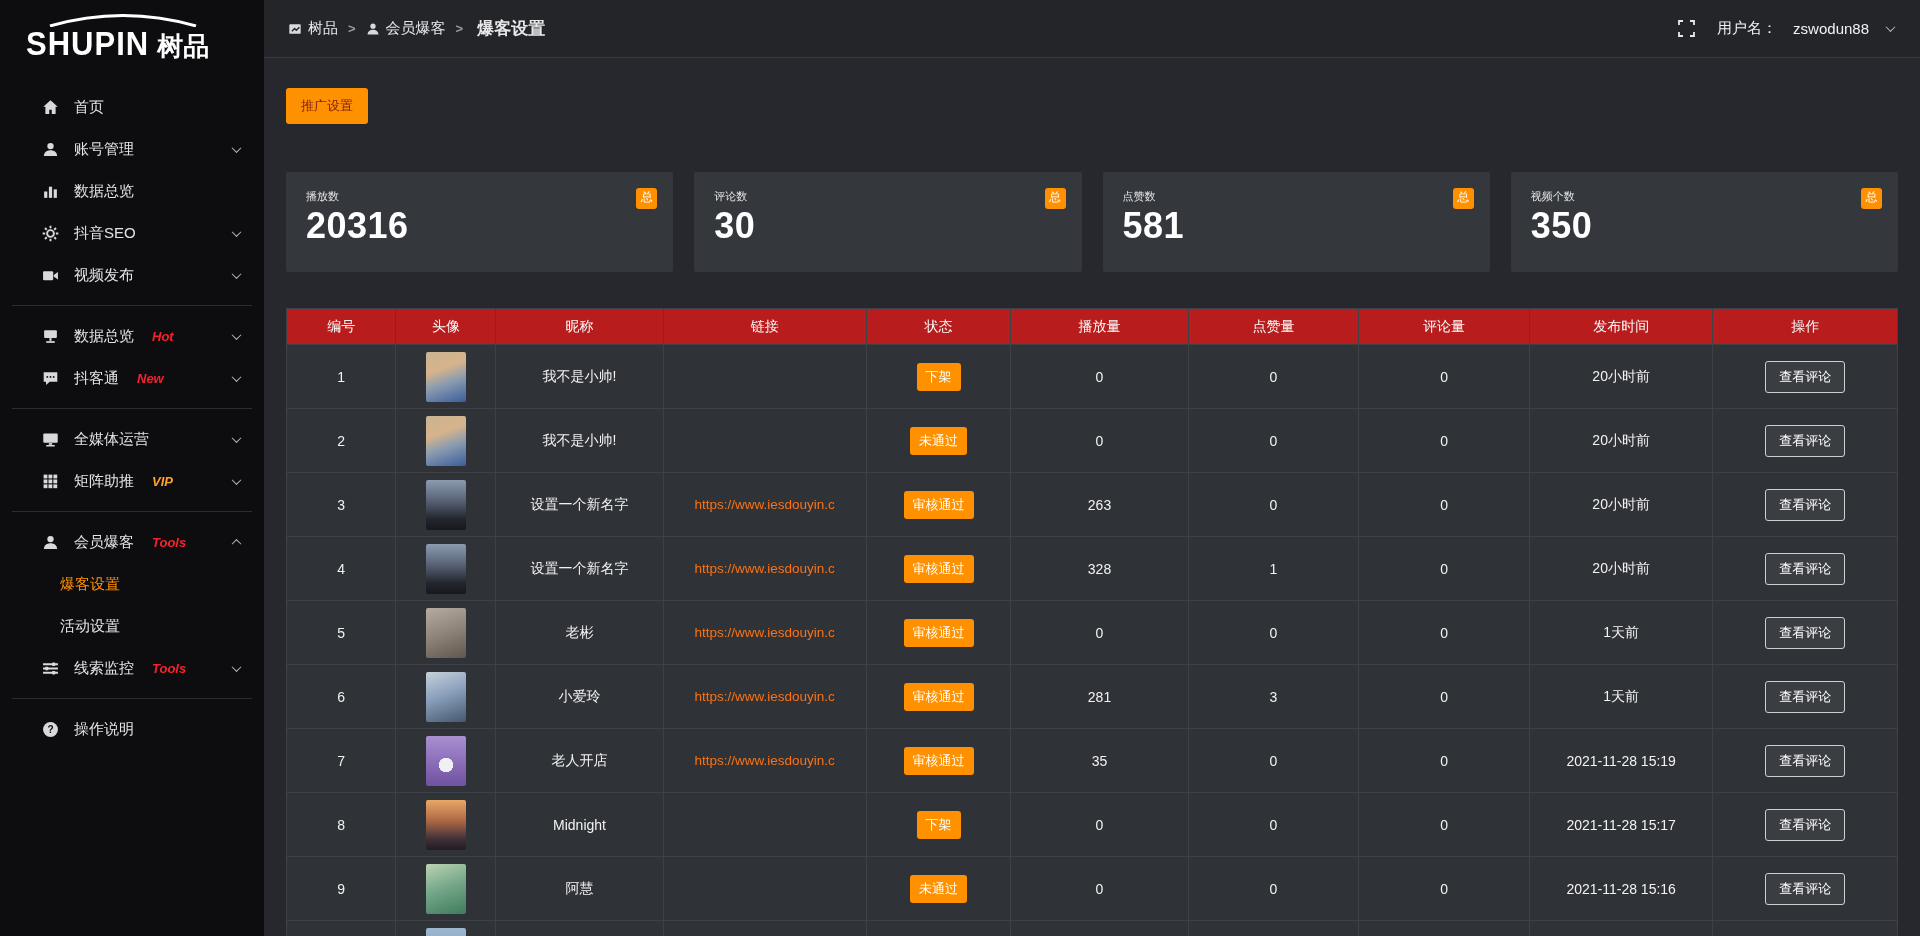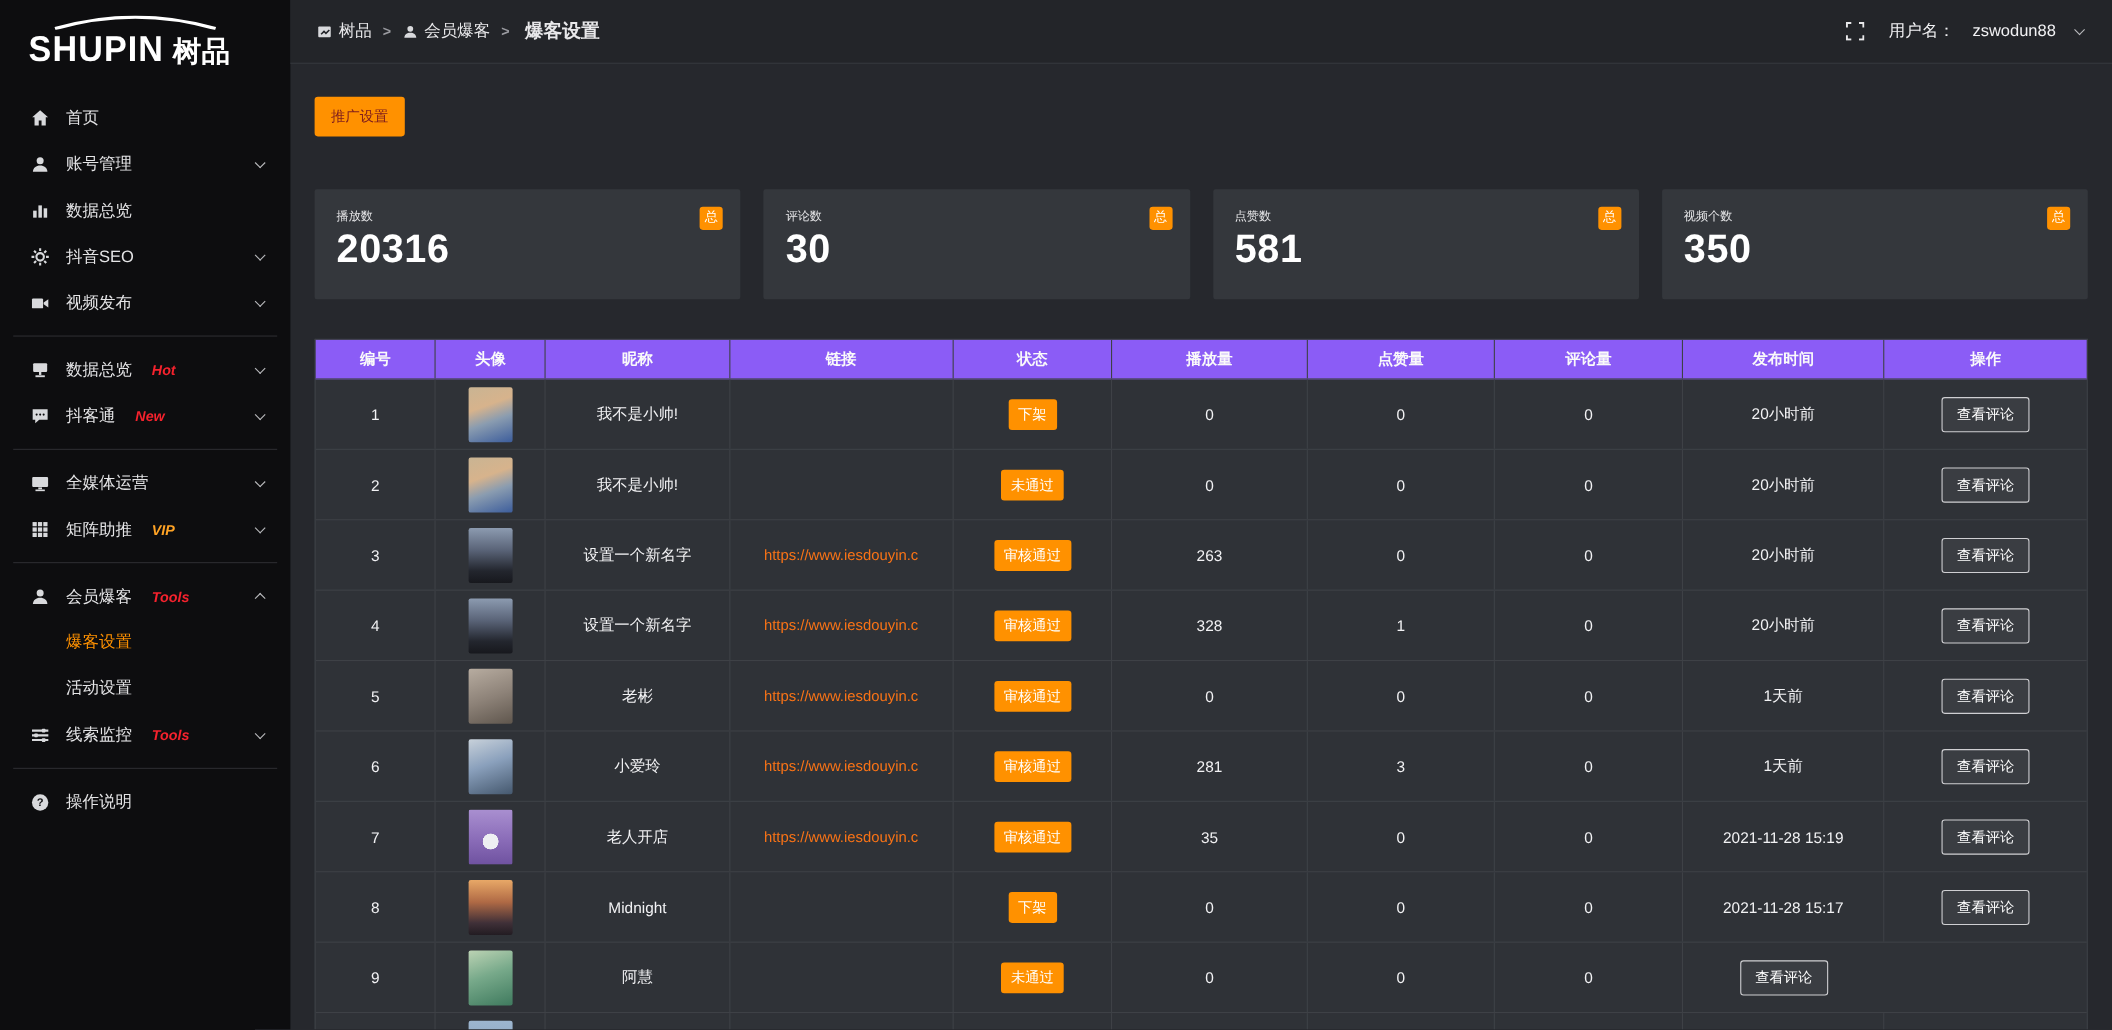--- a/index.html
+++ b/index.html
@@ -8,21 +8,21 @@
   body { display:flex; }
 
   
   .sidebar { width:264px; height:936px; background:#0d0d0f; flex:0 0 264px; overflow:hidden; }
   .logo { padding:14px 0 6px 26px; }
   .logo svg { display:block; margin-left:12px; }
   .logo-line { display:flex; align-items:baseline; gap:8px; }
   .logo-en { font-size:31px; font-weight:800; letter-spacing:1px; transform:scaleY(1.05); }
   .logo-cn { font-size:26px; font-weight:700; }
   .menu { padding-top:16px; }
-  .side-item { height:42px; display:flex; align-items:center; padding:0 24px 0 28px; cursor:pointer; color:#e4e4e6; font-size:15px; position:relative; }
+  .side-item { height:42px; display:flex; align-items:center; padding:0 24px 0 42px; cursor:pointer; color:#e4e4e6; font-size:15px; position:relative; }
   .side-icon { width:17px; height:17px; margin-right:15px; display:inline-flex; align-items:center; justify-content:center; }
   .side-icon svg { display:block; }
   .side-label { flex:0 0 auto; }
   .side-badge { font-size:13px; font-weight:700; font-style:italic; margin-left:18px; }
   .chev { width:7px; height:7px; border-right:1.6px solid #b9babd; border-bottom:1.6px solid #b9babd; margin-left:auto; }
   .chev-down { transform:rotate(45deg) translate(-1px,-1px); }
   .chev-up { transform:rotate(-135deg) translate(-1px,-1px); }
   .side-sub { height:42px; line-height:42px; padding-left:60px; font-size:15px; color:#e4e4e6; cursor:pointer; }
   .side-sub.active { color:#ff9100; }
   .side-div { height:1px; background:#2c2c30; margin:9px 12px 9px 12px; }
@@ -46,21 +46,21 @@
   
   .stats-row { display:flex; gap:21px; margin-top:48px; }
   .stat-card { flex:1; height:100px; background:#34373c; border-radius:2px; padding:17px 20px; position:relative; }
   .stat-label { font-size:11px; color:#e6e6e8; }
   .stat-value { font-size:36px; font-weight:700; margin-top:1px; letter-spacing:.5px; }
   .stat-badge { position:absolute; top:16px; right:16px; background:#ff9100; color:#fff; font-size:12px; line-height:19px; width:21px; height:21px; text-align:center; border-radius:3px; }
 
   
   .table { margin-top:36px; border:1px solid #3e4146; border-bottom:none; background:#2f3237; }
   .t-row { display:flex; border-bottom:1px solid #3e4146; height:64px; }
-  .t-head { height:36px; background:#8b5cf6;font-weight:bold; }
+  .t-head { height:36px; background:#b91c1c; }
   .t-cell { display:flex; align-items:center; justify-content:center; border-right:1px solid #3e4146; font-size:14px; color:#f2f2f4; overflow:hidden; padding:0 6px; }
   .t-cell:last-child { border-right:none; }
   .t-head .t-cell { font-size:14px; color:#fafafa; }
   .c0{width:6.8%;} .c1{width:6.2%;} .c2{width:10.4%;} .c3{width:12.6%;} .c4{width:9%;}
   .c5{width:11%;} .c6{width:10.6%;} .c7{width:10.6%;} .c8{width:11.4%;} .c9{width:11.4%;}
 
   .avatar { width:40px; height:50px; border-radius:2px; }
   .a-boy    { background:linear-gradient(160deg,#c9b493 0%,#d7b38c 35%,#8a9cb0 60%,#3c5d9c 100%); }
   .a-sky    { background:linear-gradient(180deg,#8c9bb0 0%,#5a6478 40%,#23262e 78%,#17181d 100%); }
   .a-elder  { background:linear-gradient(160deg,#b7aca0 0%,#8d8278 52%,#5f564d 100%); }
@@ -483,20 +483,21 @@
               <div class="avatar a-green"></div>
             </div>
             <div class="t-cell c2">阿慧</div>
             <div class="t-cell c3"></div>
             <div class="t-cell c4">
               <span class="status-badge">未通过</span>
             </div>
             <div class="t-cell c5">0</div>
             <div class="t-cell c6">0</div>
             <div class="t-cell c7">0</div>
+            <div class="t-cell c8">2021-11-28 15:16</div>
             <div class="t-cell c9">
               <button class="action-btn">查看评论</button>
             </div>
           </div>
           <div class="t-row">
             <div class="t-cell c0">10</div>
             <div class="t-cell c1">
               <div class="avatar a-partial"></div>
             </div>
             <div class="t-cell c2"></div>

